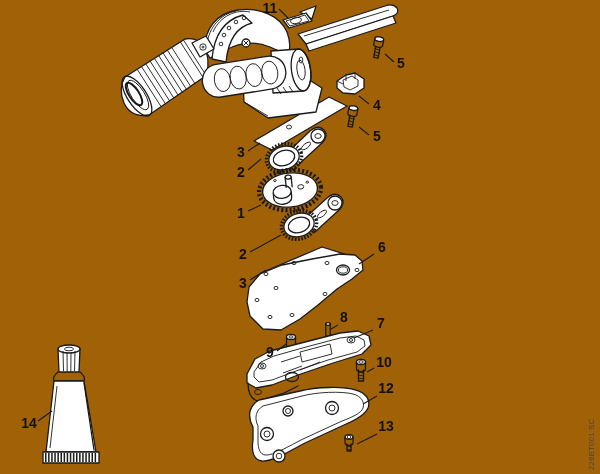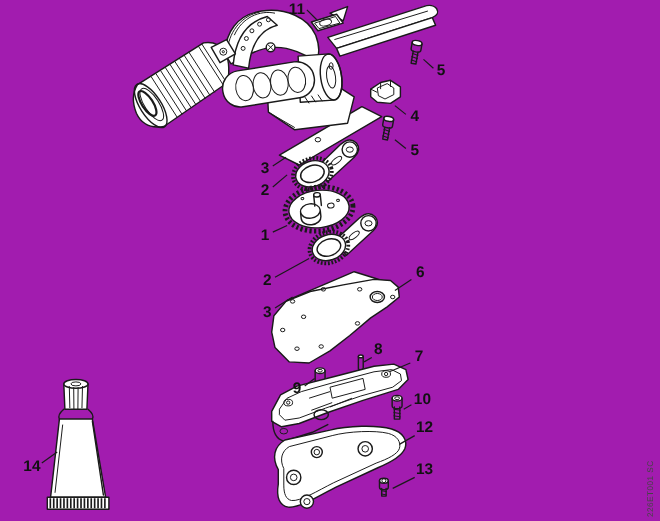--- a/index.html
+++ b/index.html
@@ -1,17 +1,17 @@
 <!DOCTYPE html>
 <html><head>
 <meta charset="utf-8">
 <style>
   html,body{margin:0;padding:0;background:#fff;}
   .screenshot{
-    position:relative;width:600px;height:474px;background:#a21caf;overflow:hidden;
+    position:relative;width:600px;height:474px;background:#a16207;overflow:hidden;
     font-family:"Liberation Sans", sans-serif;
   }
   svg{position:absolute;left:0;top:0;}
   .ln{stroke:#1a1a1a;stroke-width:1.3;fill:none;stroke-linecap:round;stroke-linejoin:round;}
   .fw{stroke:#1a1a1a;stroke-width:1.3;fill:#ffffff;stroke-linejoin:round;}
   .thin{stroke:#1a1a1a;stroke-width:0.9;fill:none;}
   .teeth{stroke:#1a1a1a;fill:none;}
   .leader{stroke:#1a1a1a;stroke-width:1.1;fill:none;}
   .callout{font-weight:bold;font-size:14px;fill:#111;}
   .watermark{font-size:7.5px;fill:#444;letter-spacing:0.4px;}

